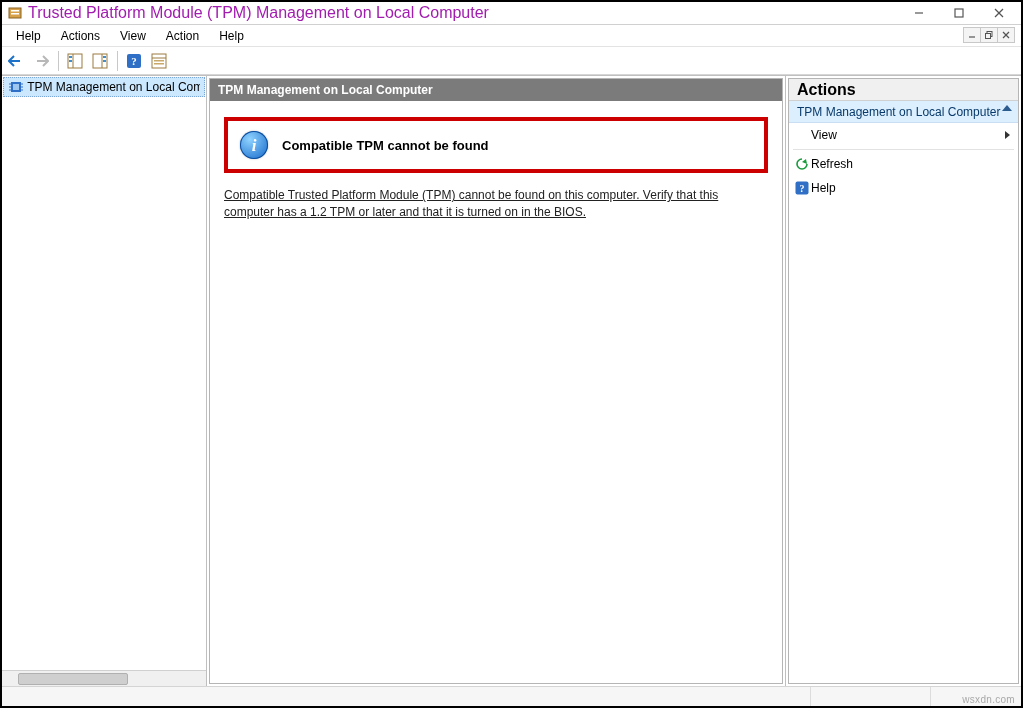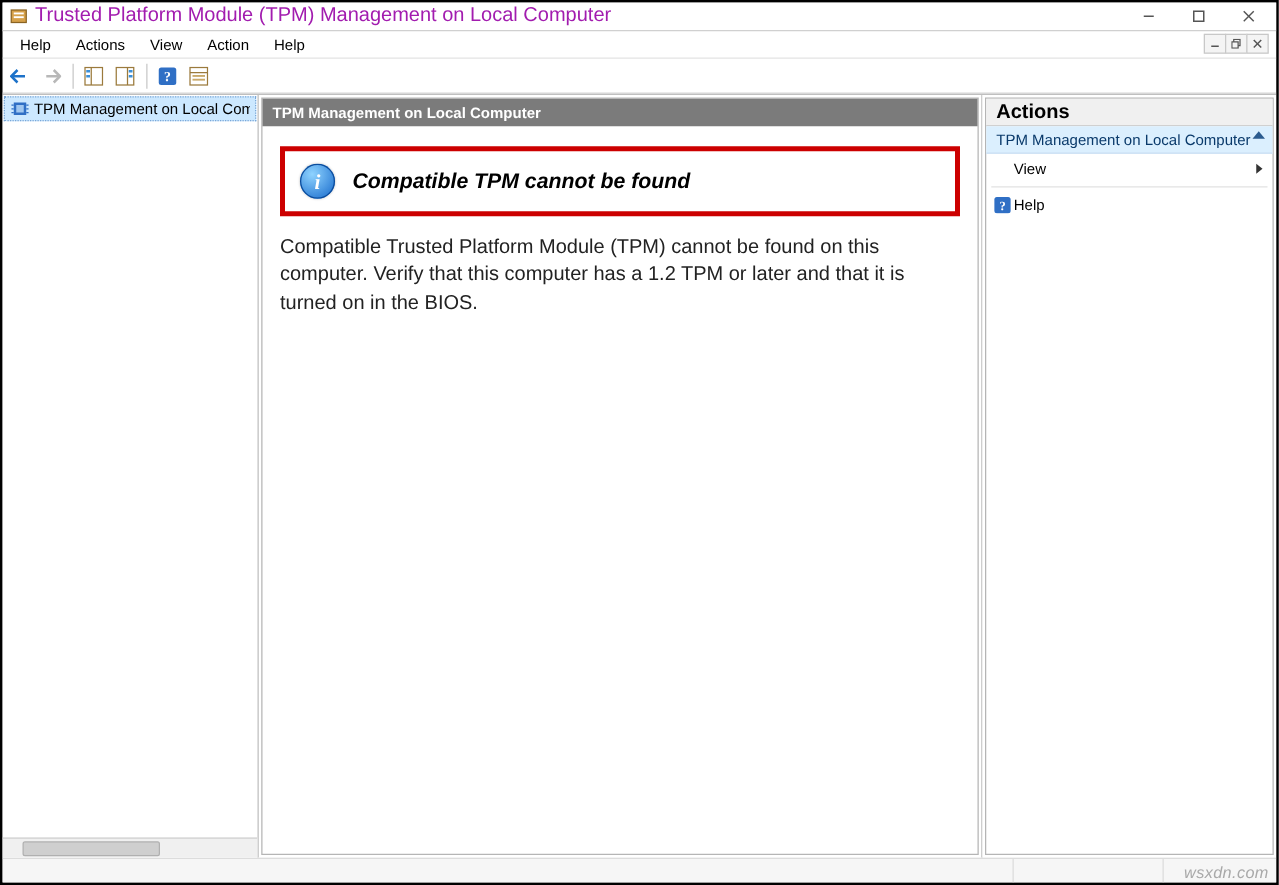--- a/index.html
+++ b/index.html
@@ -174,29 +174,29 @@
   .info-circle .i {
     color: #fff;
     font-family: Georgia, serif;
     font-weight: bold;
     font-style: italic;
     font-size: 17px;
     line-height: 1;
   }
   .alert-title {
     font-weight: 700;
-    font-size: 17px;
-    font-style: italic;
+    font-size: 13px;
   }
   .alert-desc {
     margin-top: 14px;
-    font-size: 16px;
+    font-size: 12px;
     color: #222;
     line-height: 1.4;
     max-width: 520px;
+    text-decoration: underline;
   }
 
   .actions-pane {
     width: 235px;
     background: #fff;
   }
   .actions-wrap {
     margin: 2px;
     border: 1px solid #b5b5b5;
     height: calc(100% - 4px);
@@ -262,24 +262,23 @@
     background: #f6f6f6;
     display:flex;
   }
   .statusbar .seg {
     border-right:1px solid #dcdcdc;
     height:100%;
   }
   .watermark {
     position:absolute;
     right:6px; bottom:1px;
-    font-size:13px;
+    font-size:10px;
     color:#a9a9a9;
     letter-spacing:.3px;
-    font-style:italic;
   }
 </style>
 </head>
 <body>
 
 <div class="titlebar">
   <span class="app-icon">
     <svg viewBox="0 0 14 14">
         <rect x="1" y="2" width="12" height="10" fill="#d6a14a" stroke="#8a6322"></rect>
         <rect x="3" y="4" width="8" height="1.5" fill="#fff"></rect>
@@ -424,20 +423,29 @@
         <span>TPM Management on Local Computer</span>
         <span class="collapse"></span>
       </div>
       <div class="action-item has-sub">
         <span>View</span>
       </div>
       <div class="actions-sep"></div>
       <div class="action-item">
         <span class="aicon">
           <svg width="14" height="14" viewBox="0 0 14 14">
+              <path d="M7 2 A5 5 0 1 0 12 7" fill="none" stroke="#199a3c" stroke-width="1.6"></path>
+              <path d="M11 2 L12 7 L7 5 Z" fill="#199a3c"></path>
+            </svg>
+        </span>
+        <span>Refresh</span>
+      </div>
+      <div class="action-item">
+        <span class="aicon">
+          <svg width="14" height="14" viewBox="0 0 14 14">
               <rect x="0.5" y="0.5" width="13" height="13" rx="2" fill="#2f6fc5"></rect>
               <text x="7" y="11" text-anchor="middle" fill="#fff" font-size="10" font-family="Segoe UI" font-weight="700">?</text>
             </svg>
         </span>
         <span>Help</span>
       </div>
     </div>
   </div>
 </div>
 

